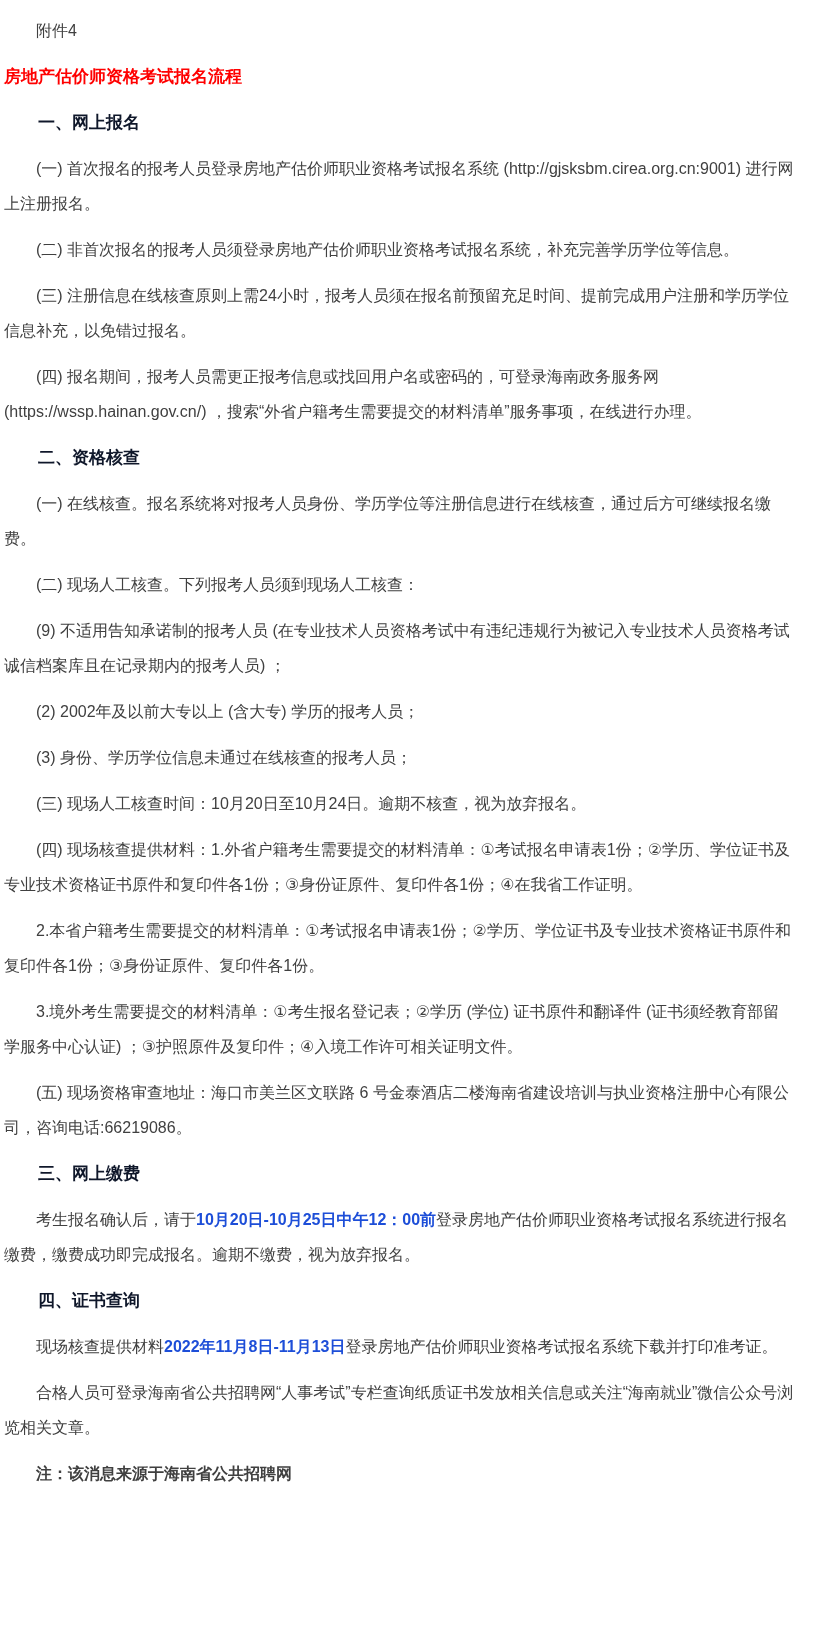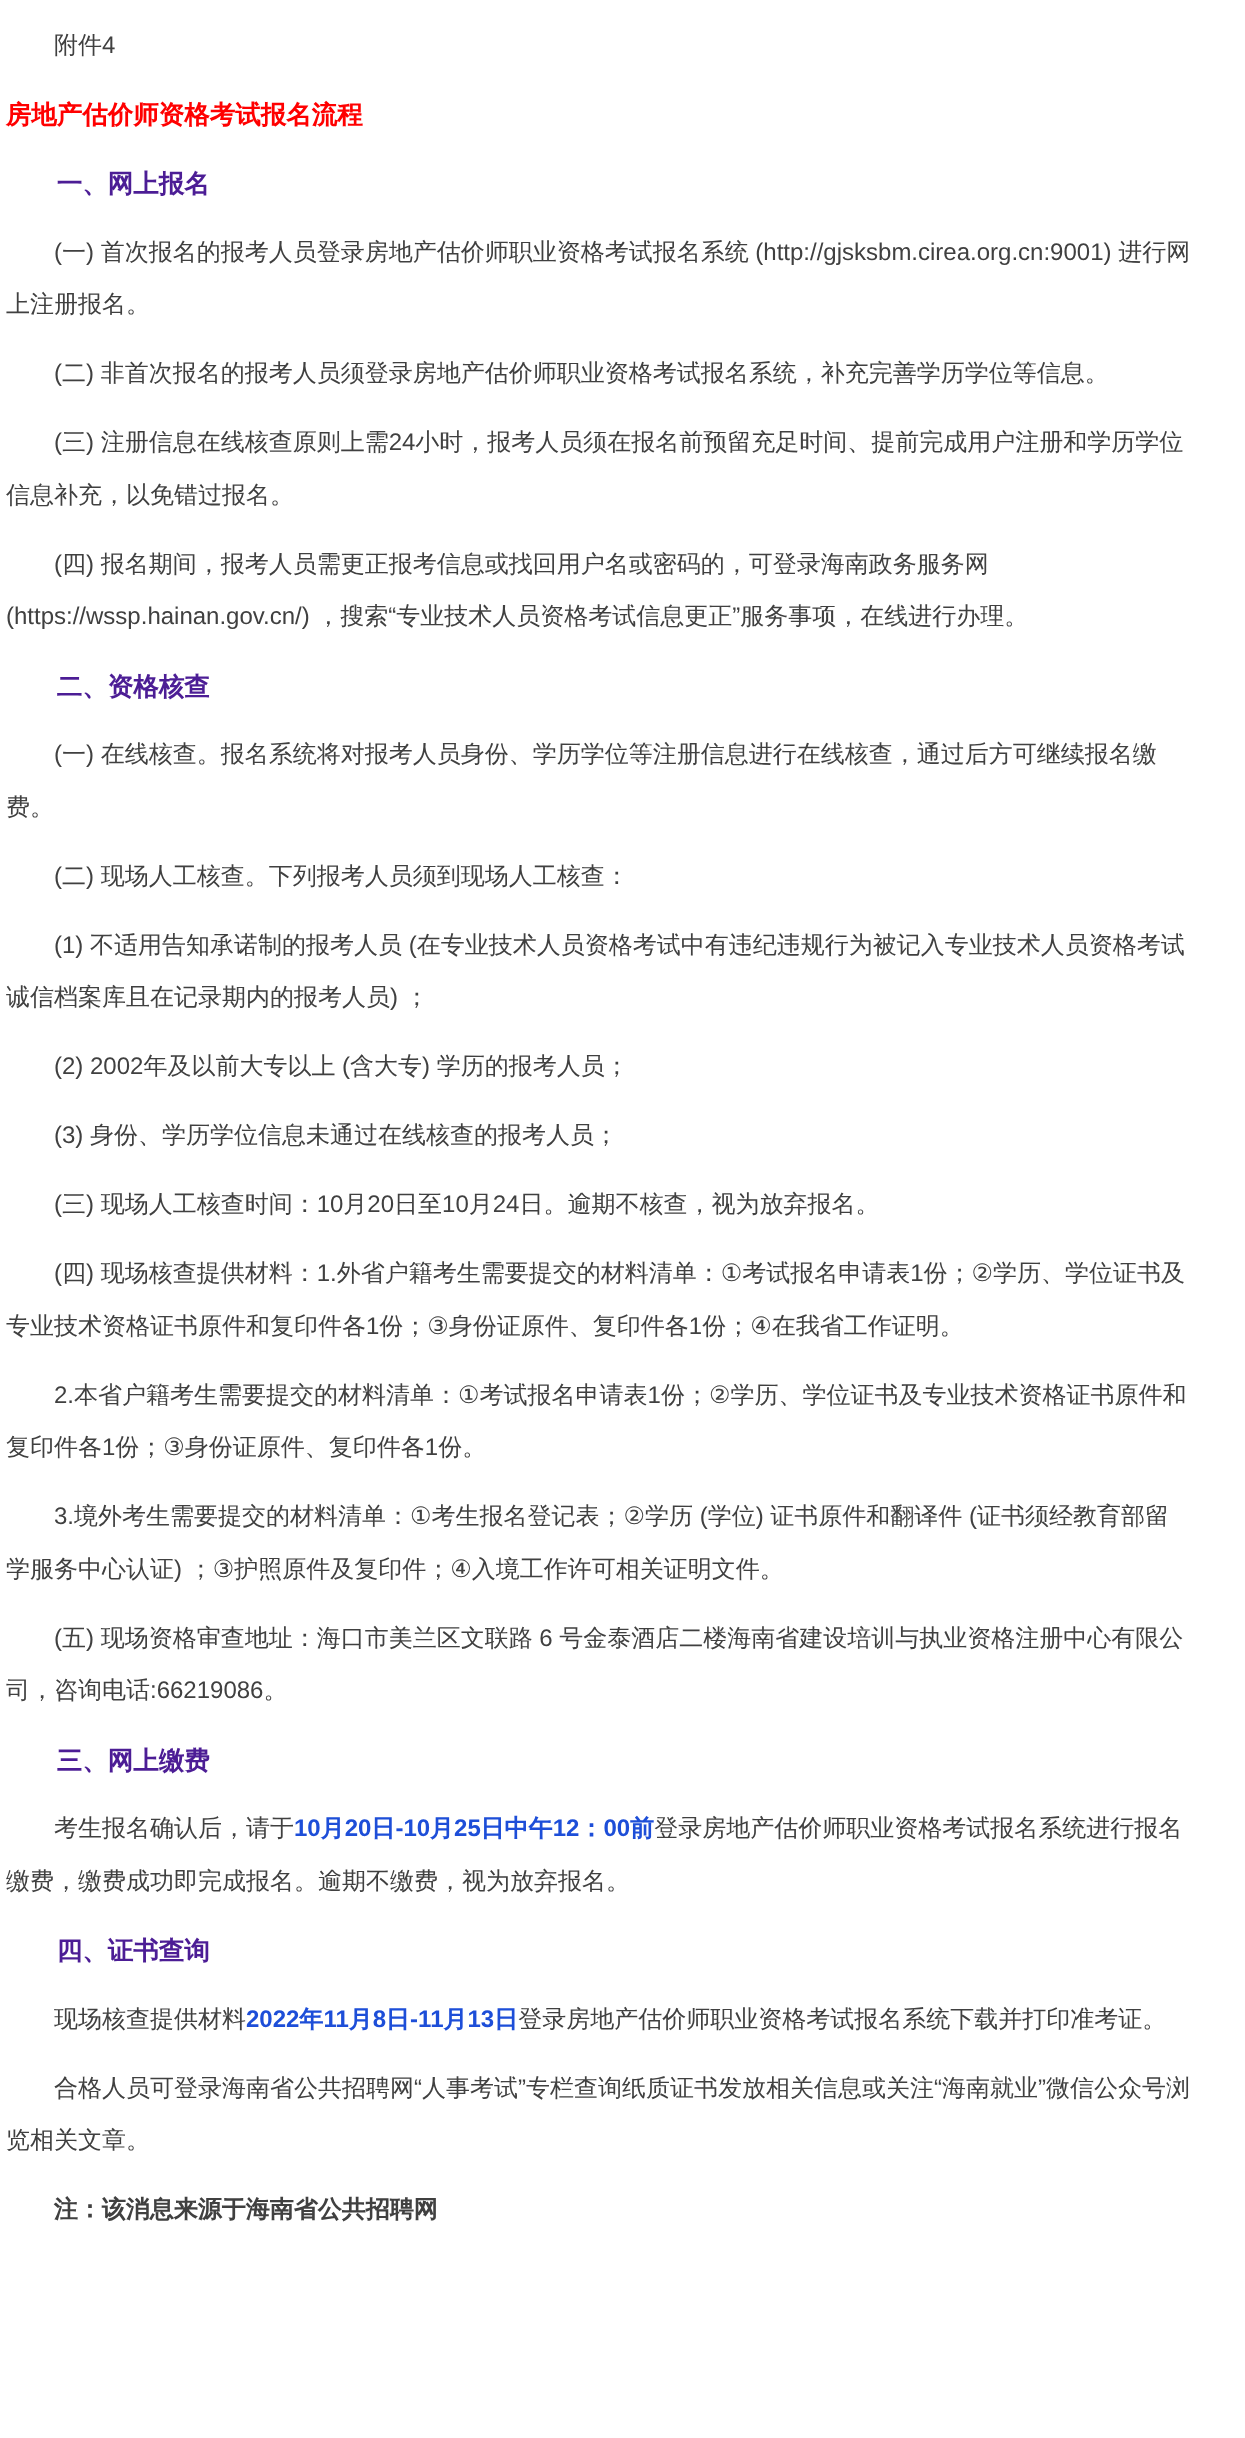--- a/index.html
+++ b/index.html
@@ -26,46 +26,46 @@
   .page p.plain { }
   .page p.title {
     text-indent: 0;
     font-size: 17px;
     font-weight: 700;
     color: #ff0000;
   }
   .page p.heading {
     font-weight: 700;
     font-size: 17px;
-    color: #4c1d95;
+    color: #0f172a;
   }
   .page p.note {
     font-weight: 700;
   }
   .red-bold {
     color: #1d4ed8;
     font-weight: 700;
   }
 </style>
 </head>
 <body>
 
 <div class="page">
   <div>
       <p class="plain"><span>附件4</span></p>
       <p class="title"><span>房地产估价师资格考试报名流程</span></p>
       <p class="heading"><span>一、网上报名</span></p>
       <p class="body"><span>(一) 首次报名的报考人员登录房地产估价师职业资格考试报名系统 (http://gjsksbm.cirea.org.cn:9001) 进行网上注册报名。</span></p>
       <p class="body"><span>(二) 非首次报名的报考人员须登录房地产估价师职业资格考试报名系统，补充完善学历学位等信息。</span></p>
       <p class="body"><span>(三) 注册信息在线核查原则上需24小时，报考人员须在报名前预留充足时间、提前完成用户注册和学历学位信息补充，以免错过报名。</span></p>
-      <p class="body"><span>(四) 报名期间，报考人员需更正报考信息或找回用户名或密码的，可登录海南政务服务网 (https://wssp.hainan.gov.cn/) ，搜索“专业技术人员资格考试信息更正”服务事项，在线进行办理。</span></p>
+      <p class="body"><span>(四) 报名期间，报考人员需更正报考信息或找回用户名或密码的，可登录海南政务服务网 (https://wssp.hainan.gov.cn/) ，搜索“外省户籍考生需要提交的材料清单”服务事项，在线进行办理。</span></p>
       <p class="heading"><span>二、资格核查</span></p>
       <p class="body"><span>(一) 在线核查。报名系统将对报考人员身份、学历学位等注册信息进行在线核查，通过后方可继续报名缴费。</span></p>
       <p class="body"><span>(二) 现场人工核查。下列报考人员须到现场人工核查：</span></p>
-      <p class="body"><span>(1) 不适用告知承诺制的报考人员 (在专业技术人员资格考试中有违纪违规行为被记入专业技术人员资格考试诚信档案库且在记录期内的报考人员) ；</span></p>
+      <p class="body"><span>(9) 不适用告知承诺制的报考人员 (在专业技术人员资格考试中有违纪违规行为被记入专业技术人员资格考试诚信档案库且在记录期内的报考人员) ；</span></p>
       <p class="body"><span>(2) 2002年及以前大专以上 (含大专) 学历的报考人员；</span></p>
       <p class="body"><span>(3) 身份、学历学位信息未通过在线核查的报考人员；</span></p>
       <p class="body"><span>(三) 现场人工核查时间：10月20日至10月24日。逾期不核查，视为放弃报名。</span></p>
       <p class="body"><span>(四) 现场核查提供材料：1.外省户籍考生需要提交的材料清单：①考试报名申请表1份；②学历、学位证书及专业技术资格证书原件和复印件各1份；③身份证原件、复印件各1份；④在我省工作证明。</span></p>
       <p class="body"><span>2.本省户籍考生需要提交的材料清单：①考试报名申请表1份；②学历、学位证书及专业技术资格证书原件和复印件各1份；③身份证原件、复印件各1份。</span></p>
       <p class="body"><span>3.境外考生需要提交的材料清单：①考生报名登记表；②学历 (学位) 证书原件和翻译件 (证书须经教育部留学服务中心认证) ；③护照原件及复印件；④入境工作许可相关证明文件。</span></p>
       <p class="body"><span>(五) 现场资格审查地址：海口市美兰区文联路 6 号金泰酒店二楼海南省建设培训与执业资格注册中心有限公司，咨询电话:66219086。</span></p>
       <p class="heading"><span>三、网上缴费</span></p>
       <p class="body"><span>考生报名确认后，请于</span><span class="red-bold">10月20日-10月25日中午12：00前</span><span>登录房地产估价师职业资格考试报名系统进行报名缴费，缴费成功即完成报名。逾期不缴费，视为放弃报名。</span></p>
       <p class="heading"><span>四、证书查询</span></p>

